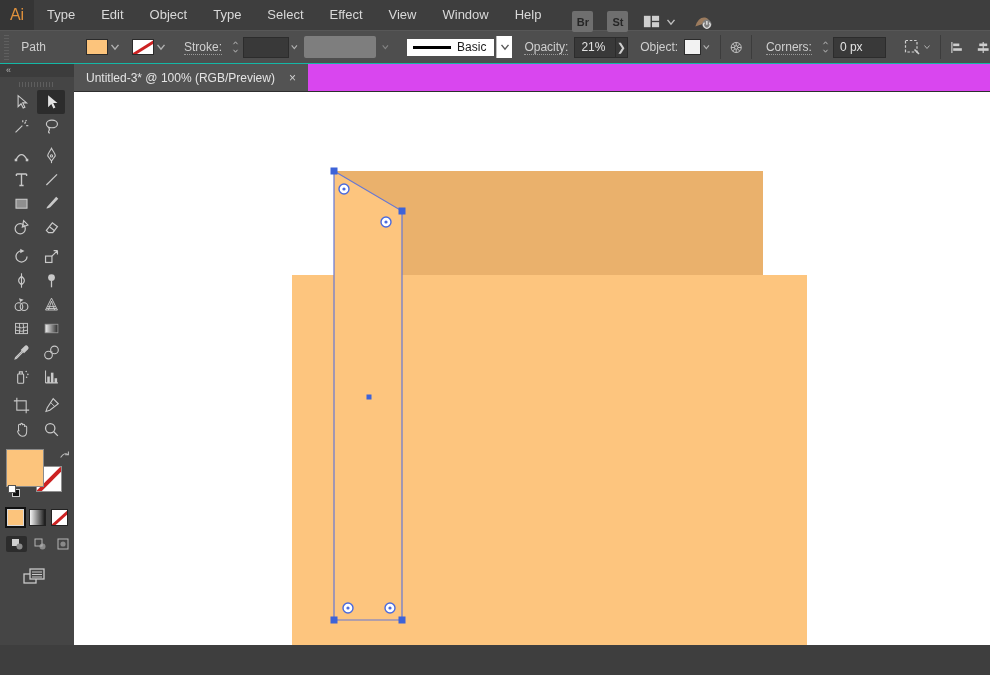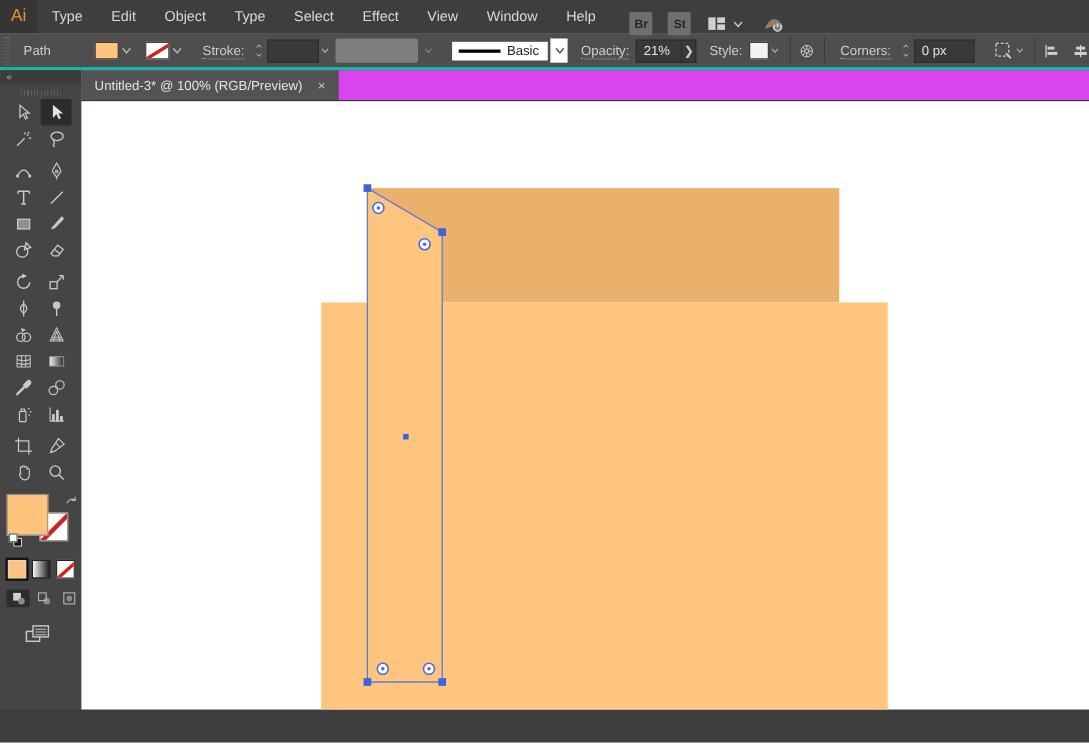--- a/index.html
+++ b/index.html
@@ -10,21 +10,21 @@
   #menubar { height:30px; background:#3e3e3e; display:flex; align-items:center; }
   #ai-logo { width:34px; height:30px; display:flex; align-items:center; justify-content:center;
              font-weight:normal; font-size:16px; background:#353535; }
   .menu-item { padding:0 13px; font-size:13px; color:#d9d9d9; line-height:30px; cursor:default; }
   .mb-right { display:flex; align-items:center; margin-left:18px; gap:14px;margin-top:13px; }
   .sq-btn { width:21px; height:21px; background:#6f6f6f; color:#262626; border-radius:2px;
             font-size:11px; font-weight:bold; display:flex; align-items:center; justify-content:center; }
   .mb-ic { display:flex; align-items:center; gap:3px; }
 
   
-  #controlbar { height:34px; background:#4e4e4e; border-bottom:3px solid #14b8a6; border-top:1px solid #575757;
+  #controlbar { height:34px; background:#4e4e4e; border-bottom:1px solid #14b8a6; border-top:1px solid #575757;
                 display:flex; align-items:center; padding-left:4px; white-space:nowrap; }
   .cb-grip { width:7px; height:26px; margin-right:6px;
              background:repeating-linear-gradient(0deg,#5f5f5f 0 1px,transparent 1px 3px); }
   .cb-label { color:#cfcfcf; margin:0 6px; }
   .cb-link { border-bottom:1px dotted #9a9a9a;text-align:center; }
   .swatch { width:22px; height:16px; border:1px solid #2b2b2b; }
   .none-swatch { background:#fff; position:relative; overflow:hidden; }
   .none-swatch::after { content:""; position:absolute; left:-4px; right:-4px; top:50%; height:3px;
                         background:#cc2222; transform:rotate(-32deg); }
   .chev { width:14px; height:14px; opacity:.9; }
@@ -389,21 +389,21 @@
     </div>
     <div class="basic-chev">
       <svg class="chev" style="color:#444">
           <use href="#i-chev"></use>
         </svg>
     </div>
   </div>
   <span class="cb-label cb-link" style="margin-left:12px">Opacity:</span>
   <div class="cb-input" style="width:50px">21%</div>
   <div class="arrow-btn">❯</div>
-  <span class="cb-label" style="margin-left:12px">Style:</span>
+  <span class="cb-label" style="margin-left:12px">Object:</span>
   <div class="swatch" style="background:#f2f2f2"></div>
   <svg class="chev" style="color:#bdbdbd">
       <use href="#i-chev"></use>
     </svg>
   <div class="vsep"></div>
   <svg width="19" height="19">
       <use href="#i-wheel"></use>
     </svg>
   <div class="vsep"></div>
   <span class="cb-label cb-link">Corners:</span>

